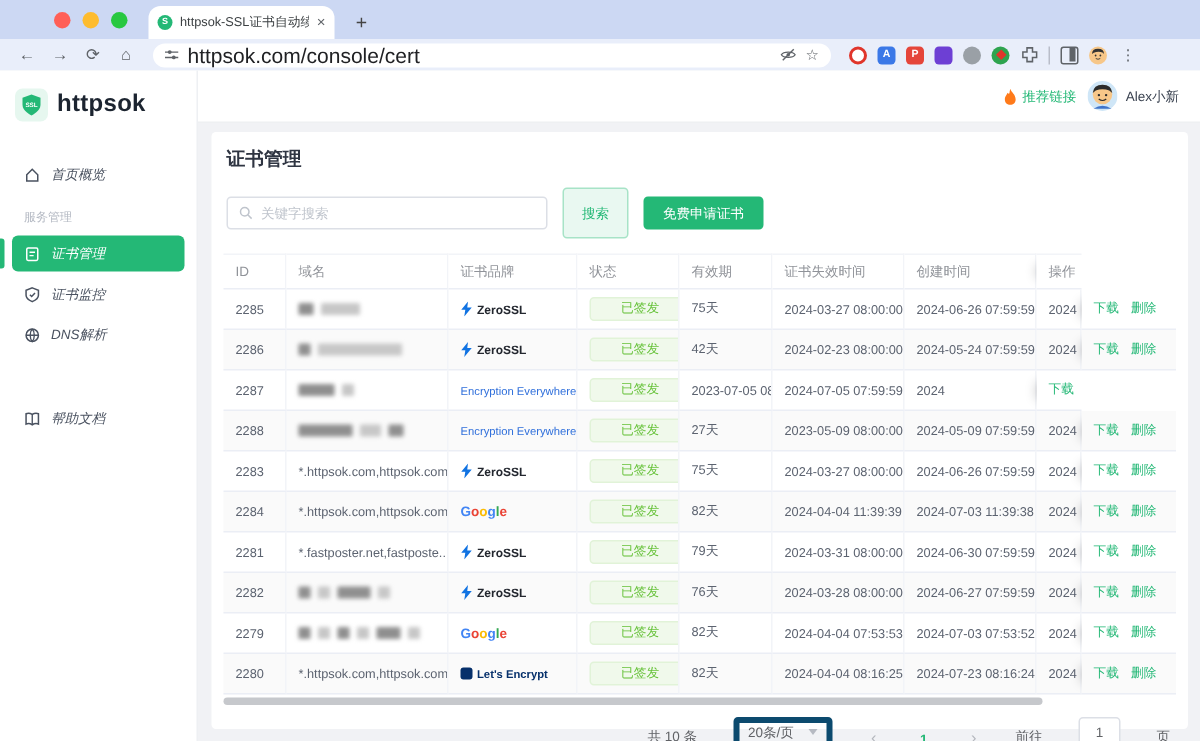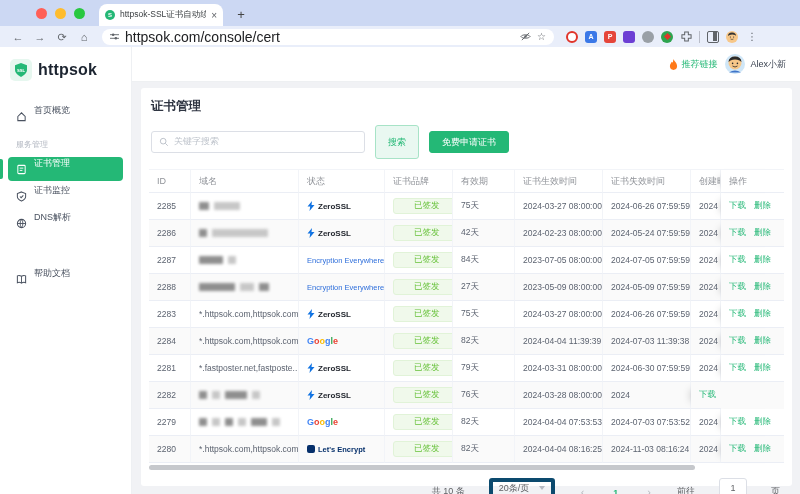--- a/index.html
+++ b/index.html
@@ -26,38 +26,38 @@
   .sep { width:1px; height:12px; background:#b9bdc9; }
   .menu-dots { color:#5f6368; font-size:10px; letter-spacing:0; padding:0 2px; }
 
   
   .app { flex:1; display:flex; min-height:0; }
   .sidebar { width:132px; background:#ffffff; border-right:1px solid #eef0f3; display:flex; flex-direction:column; flex:none; }
   .logo { display:flex; align-items:center; gap:6px; padding:12px 10px 14px 10px; }
   .logo-badge { width:22px; height:22px; border-radius:5px; background:#e6f7ef; display:flex; align-items:center; justify-content:center; }
   .logo-text { font-size:16px; font-weight:bold; color:#1c2430; letter-spacing:0.2px; }
   .nav { padding:6px 0; }
-  .nav-item { position:relative; display:flex; gap:7px; height:24px; margin:3px 8px; padding:0 8px; border-radius:4px; font-size:9px; color:#4a5260; cursor:default; }
+  .nav-item { position:relative; display:flex; align-items:center; gap:7px; height:24px; margin:3px 8px; padding:0 8px; border-radius:4px; font-size:9px; color:#4a5260; cursor:default;font-style:italic; }
   .nav-item.active { background:#24b876; color:#ffffff; }
   .nav-item.active::before { content:""; position:absolute; left:-8px; top:2px; width:3px; height:20px; background:#24b876; border-radius:0 2px 2px 0; }
   .nav-section { font-size:8px; color:#b3b8c2; padding:8px 16px 4px 16px; }
   .nav-gap { height:26px; }
   .nav-ic { display:flex; align-items:center; }
 
   .rightcol { flex:1; display:flex; flex-direction:column; min-width:0; }
   .appheader { height:35px; background:#ffffff; border-bottom:1px solid #eef0f2; display:flex; align-items:center; justify-content:flex-end; gap:8px; padding:0 14px; flex:none; }
   .promo { display:flex; align-items:center; gap:3px; font-size:9px; color:#24b876; }
   .user { display:flex; align-items:center; gap:5px; font-size:9px; color:#3a4250; }
 
   .content { flex:1; padding:6px 8px 8px 9px; min-height:0; }
   .card { background:#ffffff; border-radius:3px; height:100%; padding:10px 8px 6px 8px; display:flex; flex-direction:column; }
   .page-title { font-size:12.5px; font-weight:bold; color:#2f3542; padding:0 2px 10px 2px; }
   .controls { display:flex; align-items:center; gap:10px; padding:0 2px 10px 2px; }
   .search-box { width:214px; height:22px; border:1px solid #dcdfe6; border-radius:3px; display:flex; align-items:center; padding:0 7px; gap:5px; background:#fff; }
-  .search-box input { border:none; outline:none; flex:1; font-size:9px; color:#303133; font-family:Liberation Mono, monospace; }
+  .search-box input { border:none; outline:none; flex:1; font-size:9px; color:#303133; font-family:Liberation Serif, serif; }
   .search-box input::placeholder { color:#bfc4cc; }
   .btn-plain { height:22px; padding:16px 12px; background:#e9f8f1; border:1px solid #a7e3c7; border-radius:3px; color:#24b876; font-size:9px; display:flex; align-items:center; }
   .btn-primary { height:22px; padding:0 12px; background:#24b876; border:1px solid #24b876; border-radius:3px; color:#ffffff; font-size:9px; display:flex; align-items:center; }
 
   
   .tablewrap { position:relative; }
   .trow { display:grid; grid-template-columns:42px 108px 86px 68px 62px 88px 88px 30px 63px; align-items:stretch; }
   .trow > div { display:flex; align-items:center; padding:0 8px; border-bottom:1px solid #ebeef5; border-right:1px solid #f2f4f8; overflow:hidden; white-space:nowrap; }
   .trow > div:last-child { border-right:none; }
   .thead > div { height:24px; font-size:9px; color:#909399; border-top:1px solid #f2f4f8; background:#ffffff; }
@@ -253,24 +253,23 @@
               <input type="text" placeholder="关键字搜索" style="">
             </div>
             <button class="btn-plain">搜索</button>
             <button class="btn-primary">免费申请证书</button>
           </div>
 
           <div class="tablewrap">
             <div class="trow thead" id="thead">
                 <div>ID</div>
                 <div>域名</div>
+                <div>证书品牌</div>
                 <div>状态</div>
-                <div>证书品牌</div>
                 <div>有效期</div>
-                <div>证书生效时间</div>
                 <div>证书失效时间</div>
                 <div>创建时间</div>
                 <div class="cell-ops">操作</div>
               </div>
             <div class="tbody" id="tbody">
                 <div class="trow">
                   <div>2285</div>
                   <div>
                     <span class="blurblock" style="width: 10px; background: rgb(143, 143, 143);"></span>
                     <span class="blurblock" style="width: 26px; background: rgb(199, 199, 199);"></span>
@@ -326,21 +325,20 @@
                   <div>
                     <span class="blurblock" style="width: 24px; background: rgb(143, 143, 143);"></span>
                     <span class="blurblock" style="width: 8px; background: rgb(199, 199, 199);"></span>
                   </div>
                   <div>
                     <span class="brand-ee">Encryption Everywhere™</span>
                   </div>
                   <div>
                     <span class="badge">已签发</span>
                   </div>
-                  <div>84天</div>
                   <div>2023-07-05 08:00:00</div>
                   <div>2024-07-05 07:59:59</div>
                   <div>2024</div>
                   <div class="cell-ops">
                     <span class="oplink">下载</span>
                     <span class="oplink">删除</span>
                   </div>
                 </div>
                 <div class="trow">
                   <div>2288</div>
@@ -442,20 +440,21 @@
                         <path d="M5 0 L0.5 5.5 H3.2 L2.5 10 L7.5 4 H4.5 Z" fill="#1173e2"></path>
                       </svg>
                       <span>ZeroSSL</span>
                     </span>
                   </div>
                   <div>
                     <span class="badge">已签发</span>
                   </div>
                   <div>76天</div>
                   <div>2024-03-28 08:00:00</div>
+                  <div>2024-06-27 07:59:59</div>
                   <div>2024</div>
                   <div class="cell-ops">
                     <span class="oplink">下载</span>
                     <span class="oplink">删除</span>
                   </div>
                 </div>
                 <div class="trow">
                   <div>2279</div>
                   <div>
                     <span class="blurblock" style="width: 8px; background: rgb(143, 143, 143);"></span>
@@ -487,21 +486,21 @@
                     <span class="brand-le">
                       <span class="le-ic"></span>
                       <span>Let's Encrypt</span>
                     </span>
                   </div>
                   <div>
                     <span class="badge">已签发</span>
                   </div>
                   <div>82天</div>
                   <div>2024-04-04 08:16:25</div>
-                  <div>2024-11-03 08:16:24</div>
+                  <div>2024-07-23 08:16:24</div>
                   <div>2024</div>
                   <div class="cell-ops">
                     <span class="oplink">下载</span>
                     <span class="oplink">删除</span>
                   </div>
                 </div>
               </div>
           </div>
 
           <div class="hscroll">

